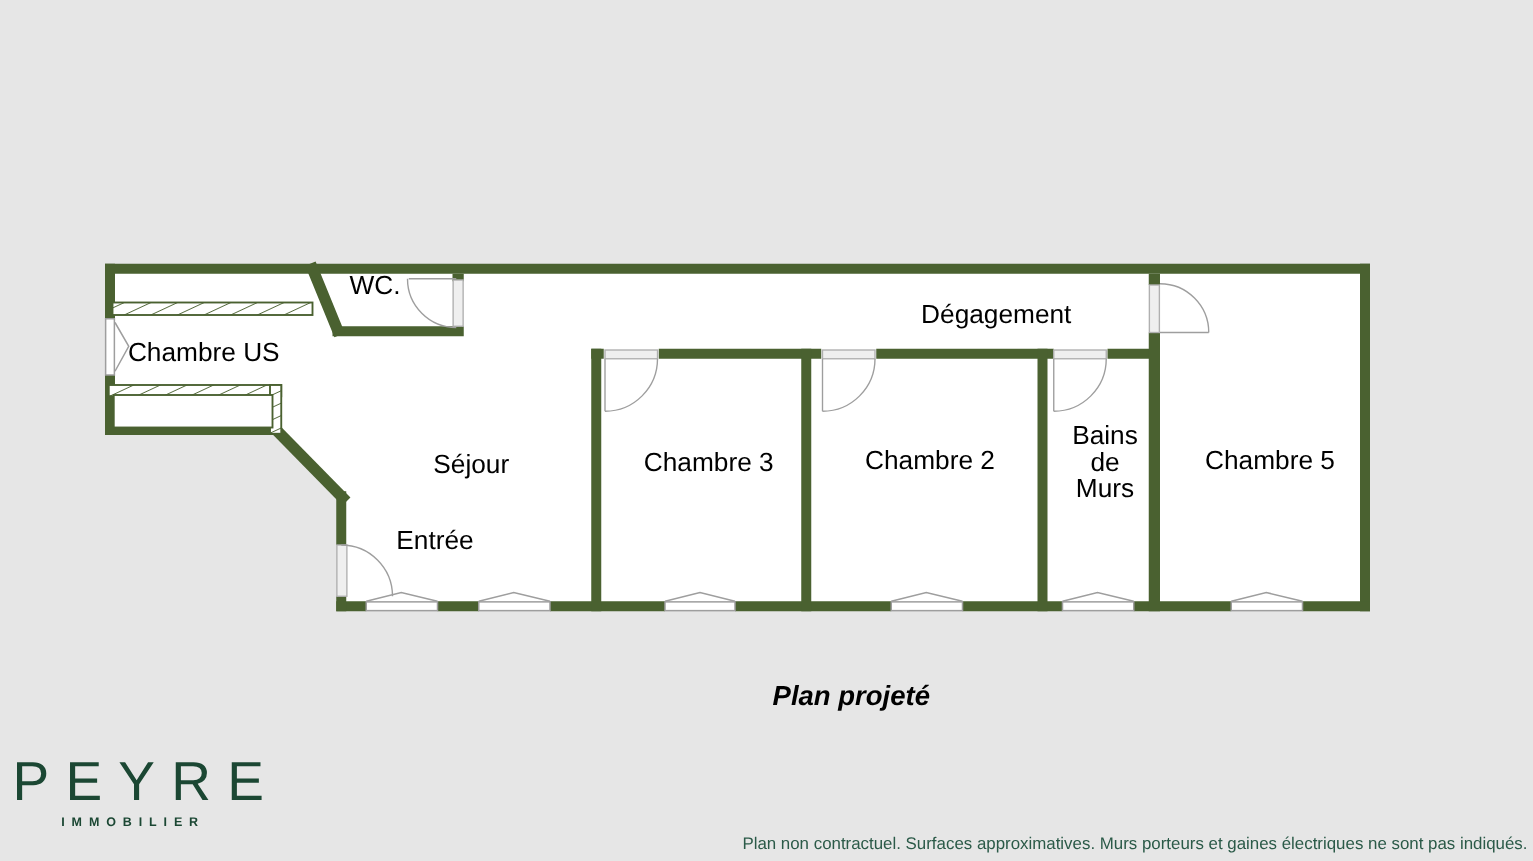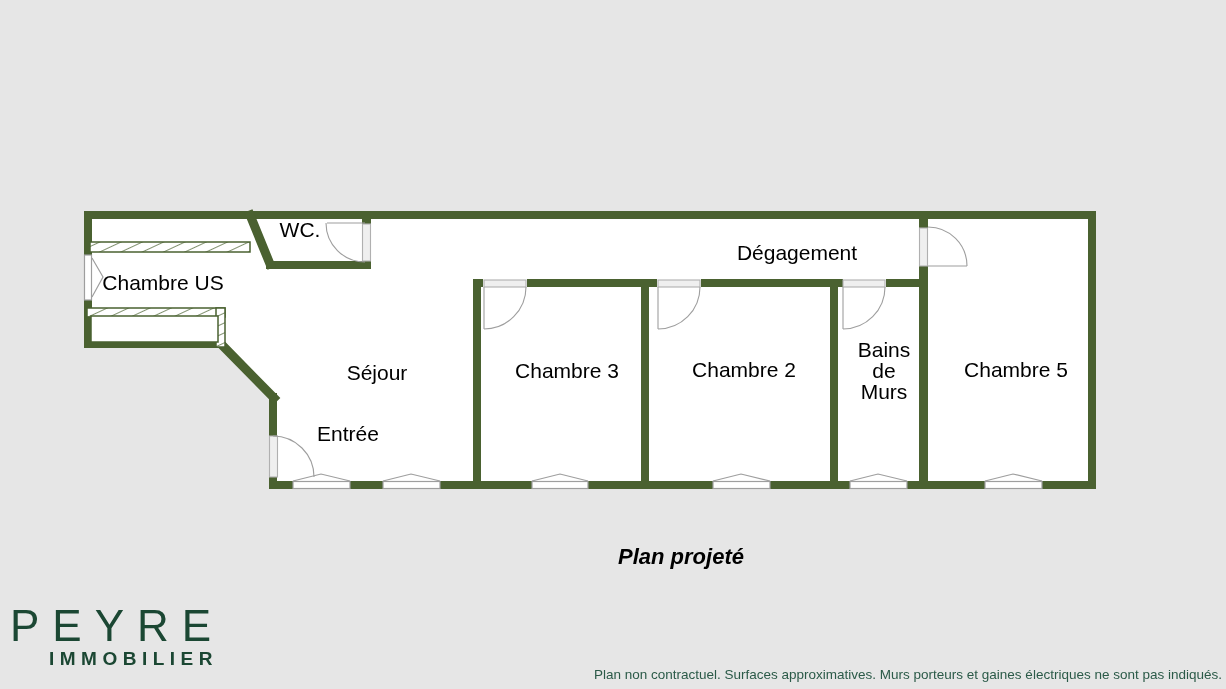--- a/index.html
+++ b/index.html
@@ -31,21 +31,21 @@
     white-space:nowrap;
     margin-left:31px;
   }
   .logo{
     position:absolute;left:10px;top:604px;color:var(--logo-green,#1b4733);
   }
   .logo-main{
     font-size:44px;font-weight:400;letter-spacing:13px;line-height:44px;
   }
   .logo-sub{
-    font-size:19px;font-weight:700;letter-spacing:5.5px;line-height:14px;
+    font-size:10px;font-weight:700;letter-spacing:5.5px;line-height:14px;
     margin-top:4px;margin-left:39px;
   }
   .disclaimer{
     position:absolute;right:4px;top:667px;
     font-size:13.5px;color:var(--disclaimer-green,#2b5a48);
     white-space:nowrap;
     text-align:right;
   }
 </style>
 </head>

